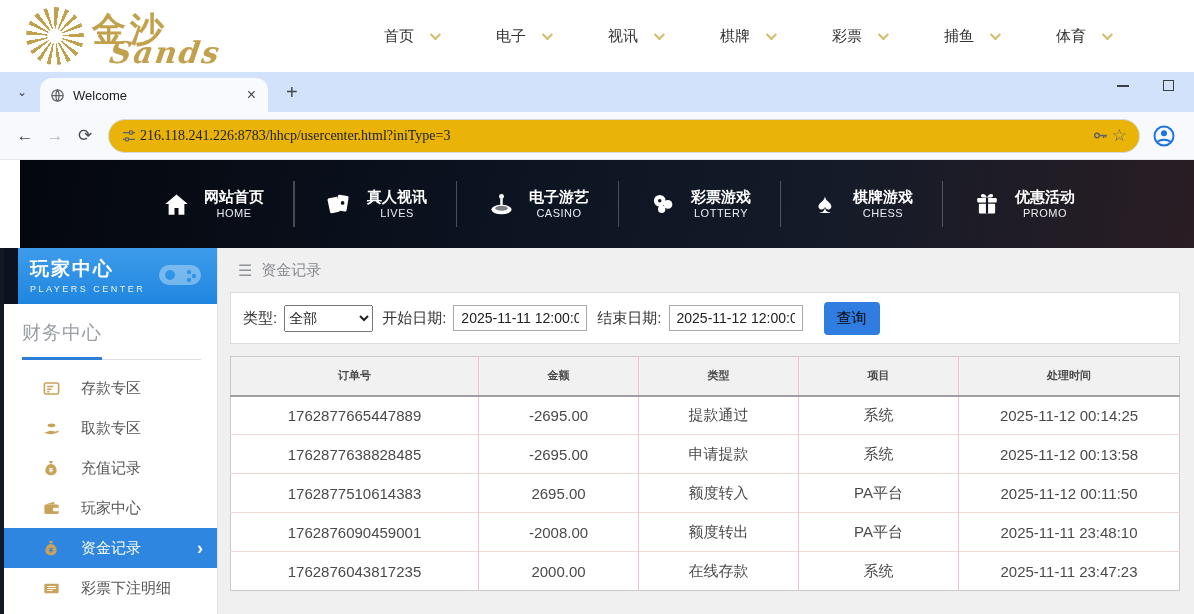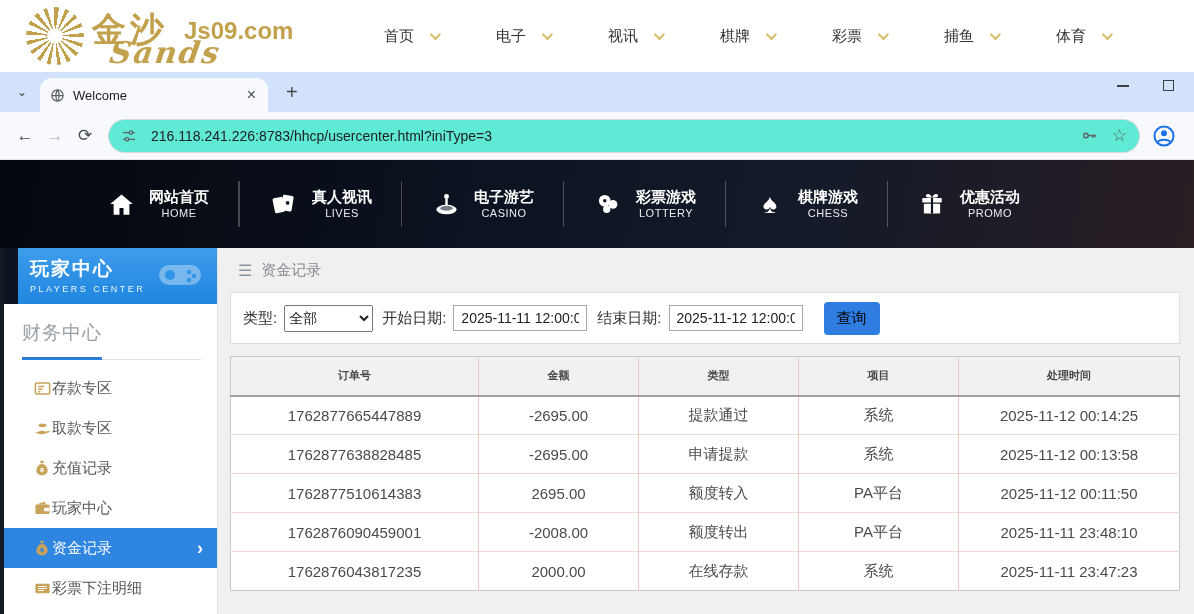--- a/index.html
+++ b/index.html
@@ -29,28 +29,28 @@
   .tab-title { font-size:13px; color:#202124; flex:1; }
   .tab-close { color:#45494d; font-size:16px; line-height:1; padding:2px 4px; border-radius:50%; cursor:pointer; }
   .new-tab-btn { font-size:20px; color:#44474c; margin:0 0 8px 12px; padding:0 6px; cursor:pointer; }
   .win-controls { position:absolute; right:20px; top:8px; display:flex; gap:34px; align-items:center; }
   .win-min { width:12px; height:2px; background:#3c4043; }
   .win-max { width:11px; height:11px; border:1.6px solid #3c4043; background:transparent; }
 
   .toolbar { height:48px; background:#f7f9fd; display:flex; align-items:center; padding:0 10px; border-bottom:1px solid #e3e6ea; }
   .nav-btn { width:30px; height:30px; display:flex; align-items:center; justify-content:center; font-size:17px; color:#474b50; cursor:pointer; }
   .nav-btn.disabled { color:#b3b8bf; }
-  .omnibox { flex:1; height:34px; margin-left:8px; background:#5eead4; border:1px solid #d5d9de; border-radius:17px; display:flex; align-items:center; padding:0 12px; gap:14px; }
+  .omnibox { flex:1; height:34px; margin-left:8px; background:#eab308; border:1px solid #d5d9de; border-radius:17px; display:flex; align-items:center; padding:0 12px; gap:3px;font-family:Liberation Serif, serif; }
   .omni-url { flex:1; font-size:14px; color:#202124; }
   .omni-icon { color:#5f6368; display:flex; align-items:center; cursor:pointer; }
   .star { font-size:17px; color:#5f6368; }
   .profile-btn { color:#1a73e8; margin:0 8px 0 12px; display:flex; cursor:pointer; }
 
   
-  .casino-nav { height:88px; background:linear-gradient(100deg,#04070d 0%,#0d1523 45%,#151b28 70%,#2a1d24 100%); display:flex; align-items:center; padding-left:77px; }
+  .casino-nav { height:88px; background:linear-gradient(100deg,#04070d 0%,#0d1523 45%,#151b28 70%,#2a1d24 100%); display:flex; align-items:center; padding-left:112px;margin-left:20px; }
   .cn-item { display:flex; align-items:center; gap:13px; padding:0 29px; cursor:pointer; }
   .cn-icon { color:#fff; display:flex; width:30px; justify-content:center; }
   .cn-spade { font-size:27px; color:#fff; line-height:1; }
   .cn-texts { display:flex; flex-direction:column; align-items:center; line-height:1.25; }
   .cn-zh { font-size:15px; font-weight:bold; color:#fff; }
   .cn-en { font-size:11px; color:#e9edf2; letter-spacing:.5px; }
   .cn-divider { width:1px; height:46px; background:rgba(255,255,255,.25); }
 
   
   .page-body { display:flex; height:479px; }
@@ -58,21 +58,21 @@
   .sb-header-wrap { height:56px; background:#0c1320; padding-left:14px; }
   .sb-header { height:100%; background:linear-gradient(180deg,#3e9ceb 0%,#1f86df 100%); color:#fff; padding:8px 12px; position:relative; overflow:hidden; }
   .sb-title { font-size:19px; font-weight:bold; letter-spacing:2px; }
   .sb-subtitle { font-size:9px; letter-spacing:2.5px; margin-top:2px; color:#eaf4ff; }
   .sb-gamepad { position:absolute; right:14px; top:10px; opacity:.35; }
   .sb-section { padding:16px 16px 0 18px; }
   .sb-section-label { font-size:19px; color:#9aa0a6; letter-spacing:1px; }
   .sb-underline { margin-top:11px; border-bottom:1px solid #dfe1e4; position:relative; height:3px; }
   .sb-underline .blue-bar { position:absolute; left:0; bottom:-1px; width:80px; height:3px; background:#2b7fd9; }
   .sb-menu { list-style:none; margin-top:8px; }
-  .sb-item { height:40px; display:flex; align-items:center; padding-left:28px; font-size:15px; color:#555; cursor:pointer; }
+  .sb-item { height:40px; display:flex; align-items:center; padding-left:37px; gap:20px; font-size:15px; color:#555; cursor:pointer; }
   .sb-icon { display:flex; width:20px; justify-content:center; color:#c9a35a; }
   .sb-item.active { background:#2e86e0; color:#fff; padding-right:14px; }
   .sb-item.active .sb-chevron { margin-left:auto; color:#fff; font-size:18px; font-weight:bold; }
 
   .main { flex:1; background:#f0f0f1; padding:0 14px 0 12px; overflow:hidden; }
   .breadcrumb { height:44px; display:flex; align-items:center; gap:9px; padding-left:8px; }
   .bc-burger { color:#8d939b; font-size:16px; }
   .bc-label { color:#85898f; font-size:15px; }
 
   .filter-panel { background:#fff; border:1px solid #ddd; height:52px; display:flex; align-items:center; padding:0 12px; margin-bottom:12px; }
@@ -90,21 +90,20 @@
 </head>
 <body>
 
 <div class="stage">
 
   <div class="site-header">
     <div class="logo">
       <div class="sun"></div>
       <div class="logo-texts">
         <span class="logo-zh">金沙</span>
-        <span class="logo-domain">Js09.com</span>
         <span class="logo-script">Sands</span>
       </div>
     </div>
     <nav class="top-nav">
       <div class="top-nav-item">
           <span>首页</span>
           <span class="gold-caret"></span>
         </div>
       <div class="top-nav-item">
           <span>电子</span>

